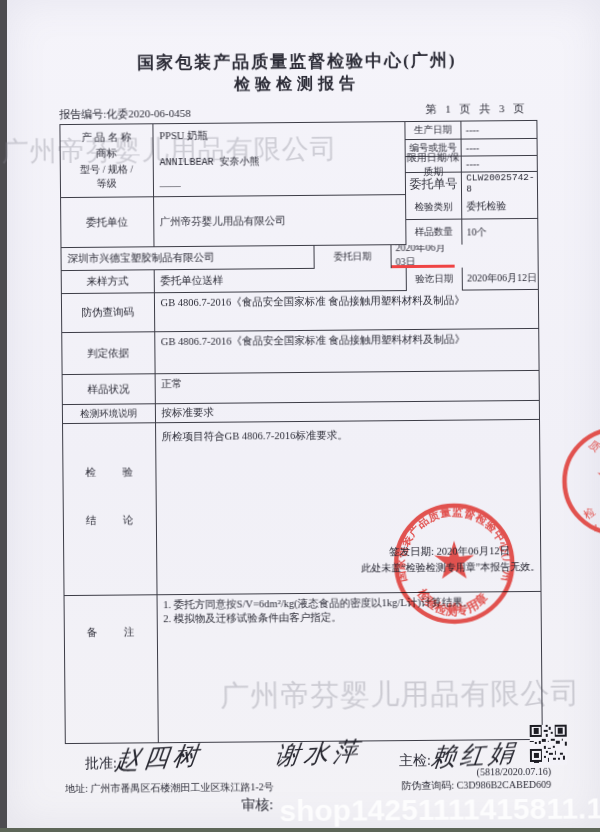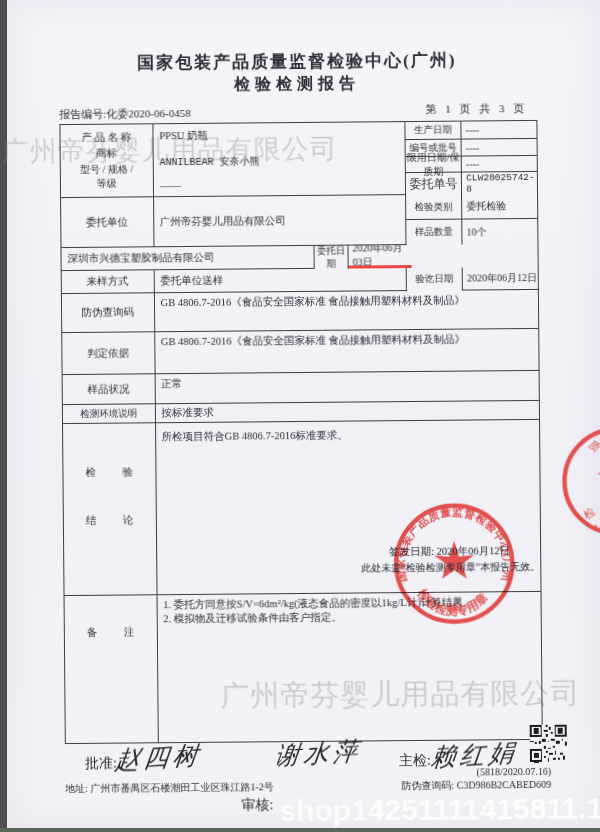--- a/index.html
+++ b/index.html
@@ -114,21 +114,21 @@
           </div>
           <div class="mr mlast" style="height:25px;">
             <div class="ml">样品数量</div>
             <div class="mv">10个</div>
           </div>
         </div>
       </div>
 
       <div class="tr" style="height:23px;">
         <div class="td cnt">深圳市兴德宝塑胶制品有限公司</div>
-        <div class="td ml" style="width:34px; border-bottom:none;">委托日期</div>
+        <div class="td ml" style="width:77px; border-bottom:none;">委托日期</div>
         <div class="td mv lastcol" style="width:63px; border-bottom:3px solid #ef4444;">2020年06月03日</div>
       </div>
 
       <div class="tr" style="height:23px;">
         <div class="td lbl">来样方式</div>
         <div class="td cnt">委托单位送样</div>
         <div class="td ml" style="width:57px; border-bottom:none;">验讫日期</div>
         <div class="td mv lastcol" style="width:75px; border-bottom:1px solid #3c3c46;">2020年06月12日</div>
       </div>
 

